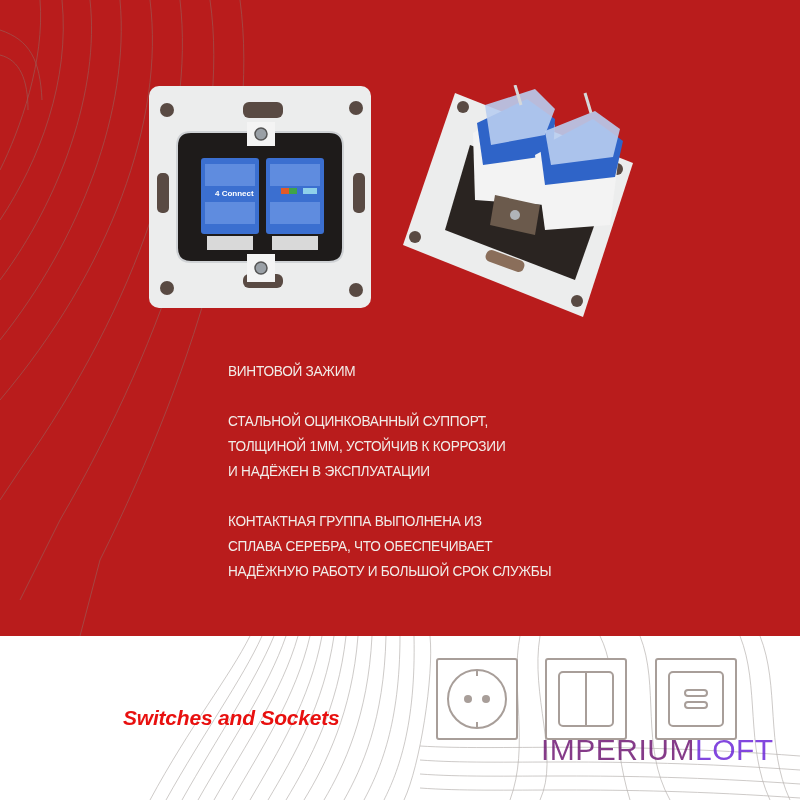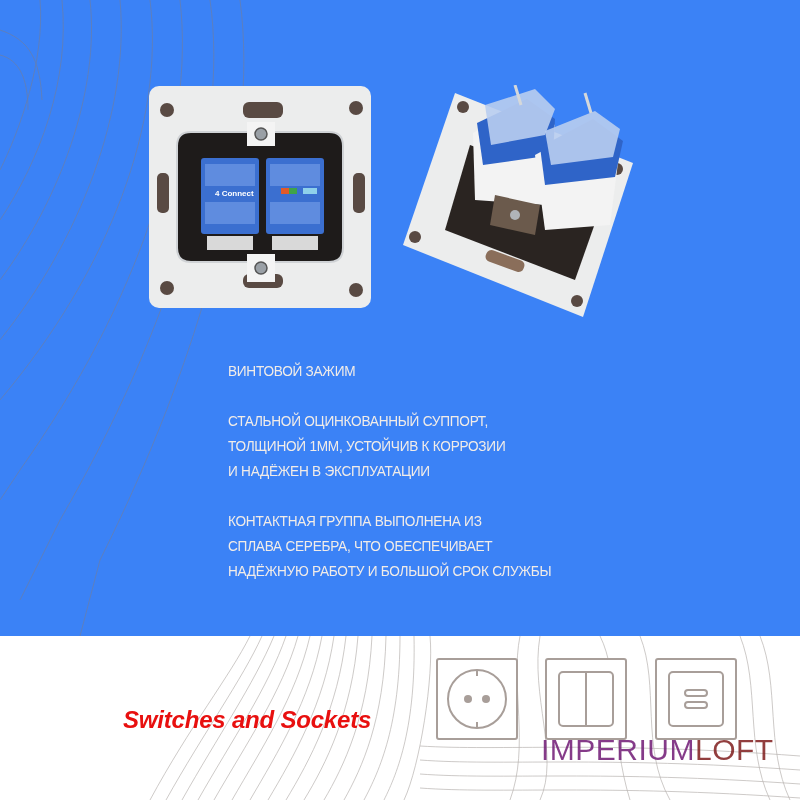--- a/index.html
+++ b/index.html
@@ -1,28 +1,28 @@
 <!DOCTYPE html>
 <html><head>
 <meta charset="utf-8">
 <style>
   html,body{margin:0;padding:0;}
   body{width:800px;height:800px;position:relative;overflow:hidden;background:#ffffff;font-family:"Liberation Sans",sans-serif;}
-  .top{position:absolute;left:0;top:0;width:800px;height:648px;background:#3b82f6;overflow:hidden;}
+  .top{position:absolute;left:0;top:0;width:800px;height:648px;background:#b91c1c;overflow:hidden;}
   .top svg.contours{position:absolute;left:0;top:0;}
   .bottom{position:absolute;left:0;top:636px;width:800px;height:164px;background:#ffffff;overflow:hidden;}
   .bottom svg.contours{position:absolute;left:0;top:0;}
   .product{position:absolute;}
   .features{position:absolute;left:228px;top:358px;color:#f1ece8;font-family:"Liberation Sans",sans-serif;font-size:15.5px;line-height:25px;letter-spacing:-0.3px;transform:scaleX(0.88);transform-origin:left top;width:460px;}
   .features p{margin:0 0 25px 0;white-space:pre-line;}
-  .tagline{position:absolute;left:123px;top:706px;color:#e8100f;font-family:"Liberation Sans",sans-serif;font-weight:bold;font-style:italic;font-size:24px;letter-spacing:-0.2px;}
+  .tagline{position:absolute;left:123px;top:706px;color:#e8100f;font-family:"Liberation Sans",sans-serif;font-weight:bold;font-style:italic;font-size:21px;letter-spacing:-0.2px;}
   .icon-box{position:absolute;width:82px;height:82px;border:2px solid #a89e99;border-radius:3px;background:#ffffff;box-sizing:border-box;}
   .brand{position:absolute;left:541px;top:733px;font-family:"Liberation Sans",sans-serif;font-size:30px;letter-spacing:0.5px;font-weight:normal;opacity:0.85;}
   .brand .b1{color:#701a75;}
-  .brand .b2{color:#7f1d1d;margin-top:47px;}
+  .brand .b2{color:#6d28d9;margin-top:47px;}
 </style>
 </head>
 <body>
 
 <div class="top">
   <svg class="contours" width="800" height="636">
     <g fill="none" stroke="#8a7b73" stroke-width="0.8" opacity="0.55">
       <path d="M40 0 C45 60 20 130 0 170"></path>
       <path d="M62 0 C70 80 40 160 0 220"></path>
       <path d="M90 0 C100 90 60 200 0 280"></path>

